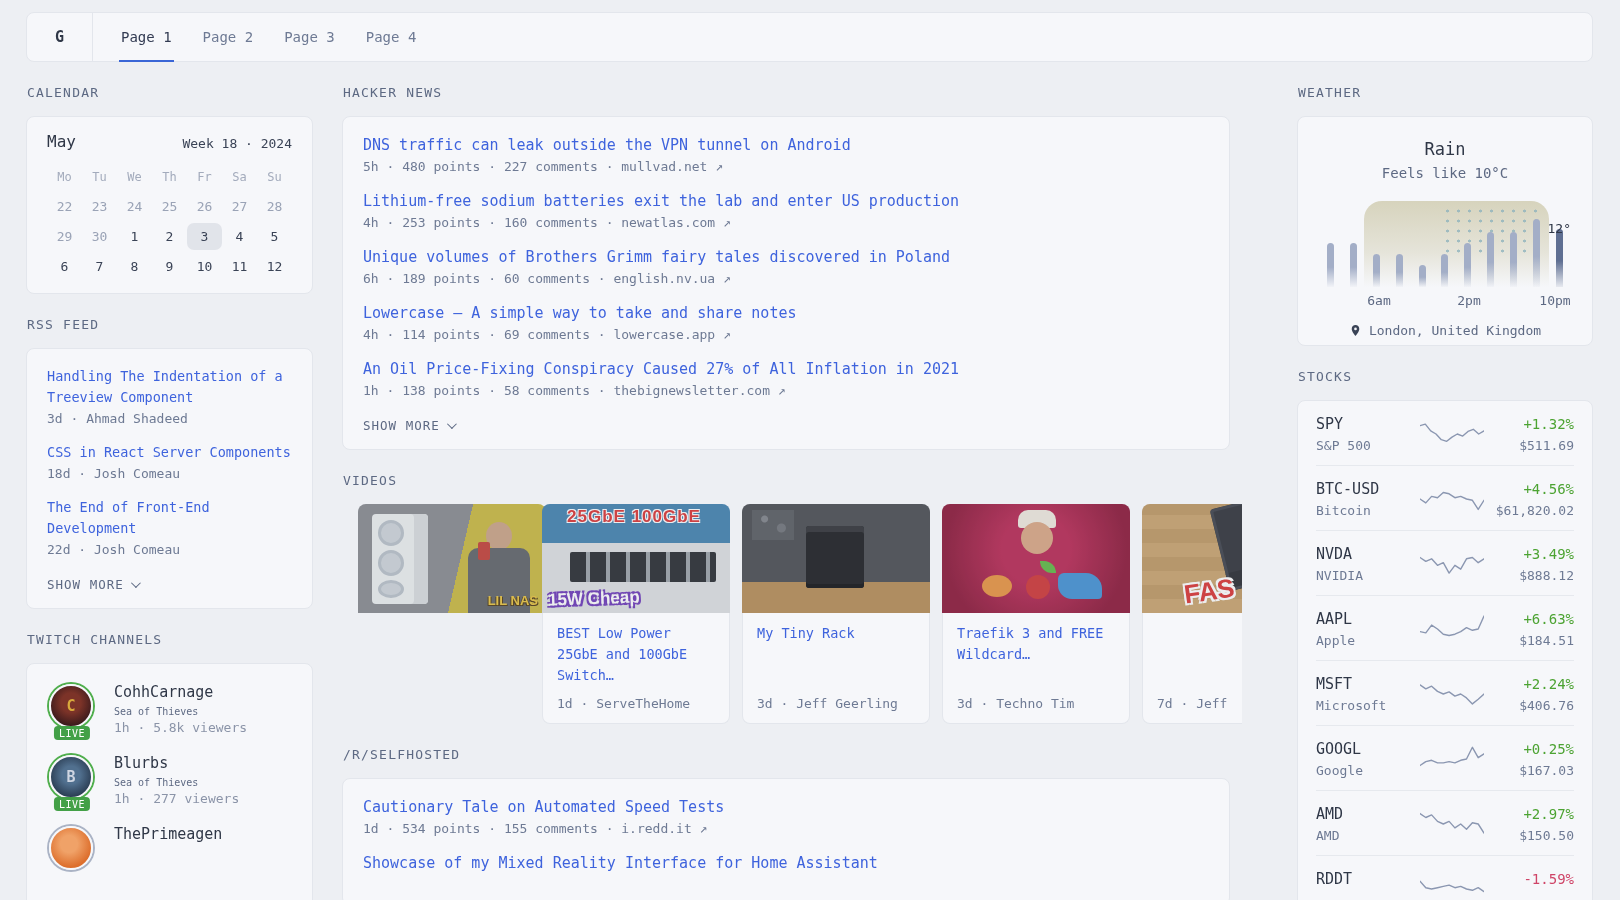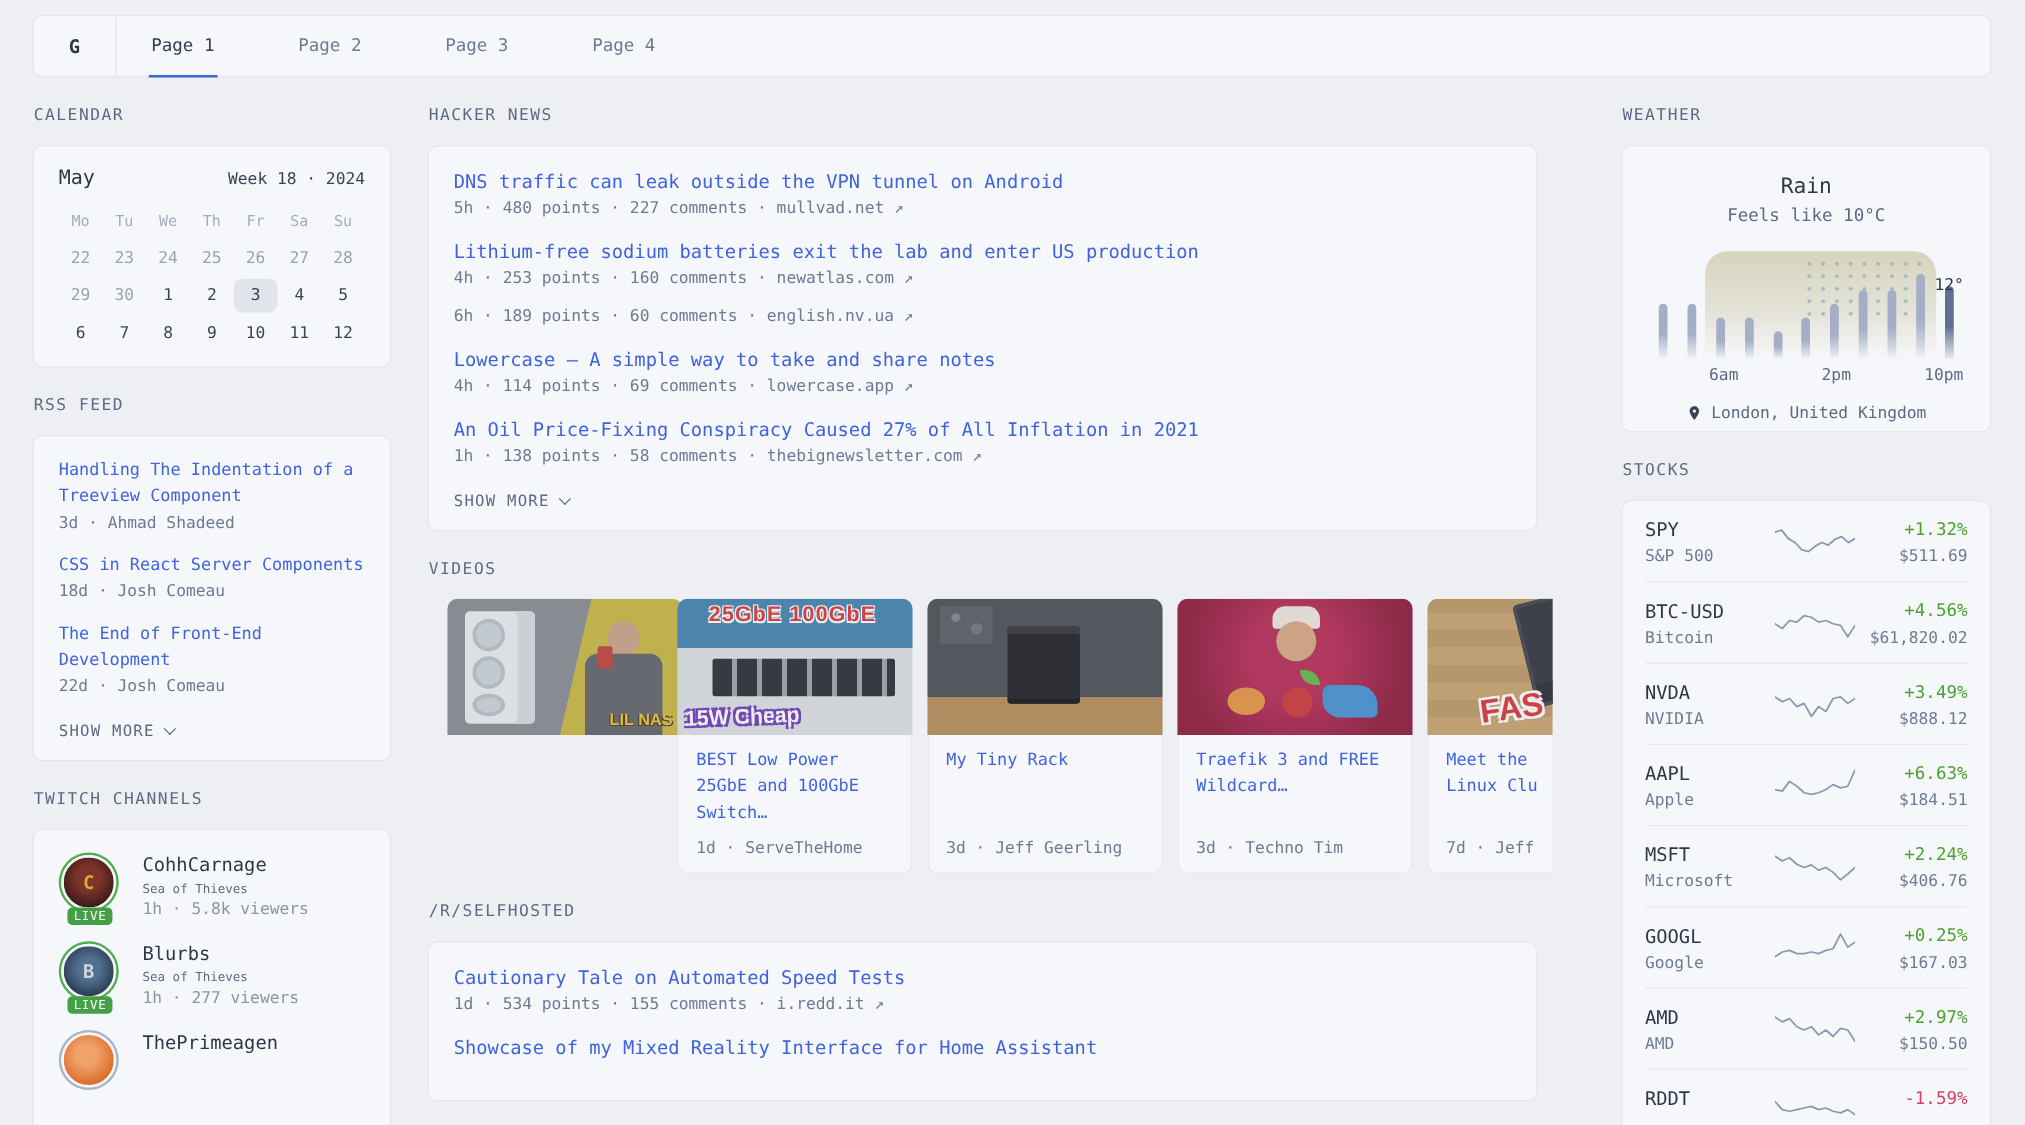--- a/index.html
+++ b/index.html
@@ -14,21 +14,21 @@
   
   .topnav {
     height:50px; background:#f6f7fa; border:1px solid #e3e6ec; border-radius:8px;
     display:flex; align-items:stretch;
   }
   .logo {
     width:66px; display:flex; align-items:center; justify-content:center;
     border-right:1px solid #e3e6ec; font-size:15px; color:#2f3747; font-weight:bold;
     cursor:pointer;
   }
-  .tabs { display:flex; align-items:stretch; margin-left:26px;gap:36px; }
+  .tabs { display:flex; align-items:stretch; margin-left:26px; }
   .tab {
     position:relative; display:flex; align-items:center; padding:0 2px; margin-right:27px;
     font-size:14px; color:#6e7a94; cursor:pointer; text-decoration:none;
   }
   .tab.active { color:#323b52; }
   .tab.active::after {
     content:""; position:absolute; left:0; right:0; bottom:-1px; height:2px; background:#3a66d6;
   }
 
   
@@ -342,20 +342,21 @@
         <div class="card feed-card">
           <div class="feed-item">
             <div class="feed-title">DNS traffic can leak outside the VPN tunnel on Android</div>
             <div class="feed-meta">5h · 480 points · 227 comments · mullvad.net ↗</div>
           </div>
           <div class="feed-item">
             <div class="feed-title">Lithium-free sodium batteries exit the lab and enter US production</div>
             <div class="feed-meta">4h · 253 points · 160 comments · newatlas.com ↗</div>
           </div>
           <div class="feed-item">
+            <div class="feed-title">Unique volumes of Brothers Grimm fairy tales discovered in Poland</div>
             <div class="feed-meta">6h · 189 points · 60 comments · english.nv.ua ↗</div>
           </div>
           <div class="feed-item">
             <div class="feed-title">Lowercase – A simple way to take and share notes</div>
             <div class="feed-meta">4h · 114 points · 69 comments · lowercase.app ↗</div>
           </div>
           <div class="feed-item">
             <div class="feed-title">An Oil Price-Fixing Conspiracy Caused 27% of All Inflation in 2021</div>
             <div class="feed-meta">1h · 138 points · 58 comments · thebignewsletter.com ↗</div>
           </div>
@@ -420,22 +421,20 @@
               <div class="vmeta">3d · Techno Tim</div>
             </div>
           </div>
 
           <div class="vcard">
             <div class="thumb t5">
               <div class="board"></div>
               <span class="fas">FAS</span>
             </div>
             <div class="vbody">
-              <div class="vtitle">Meet the
-Linux Clu</div>
               <div class="vmeta">7d · Jeff</div>
             </div>
           </div>
 
         </div>
       </section>
 
       <section>
         <div class="sec-label">/R/SELFHOSTED</div>
         <div class="card feed-card">

